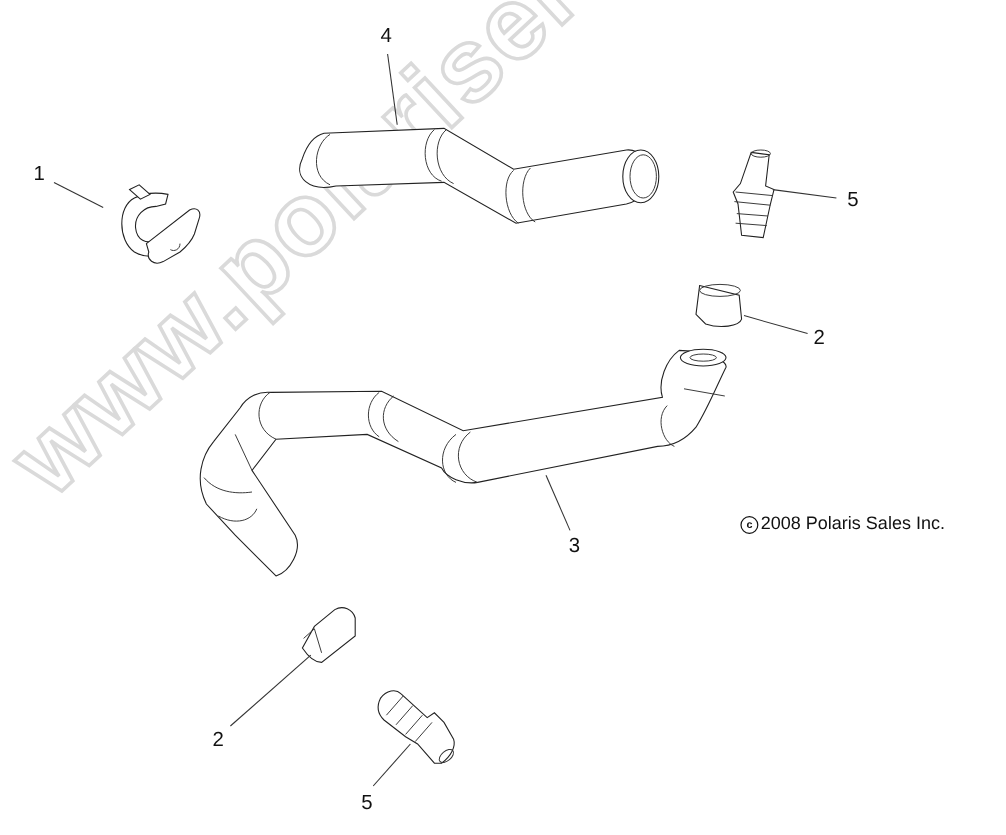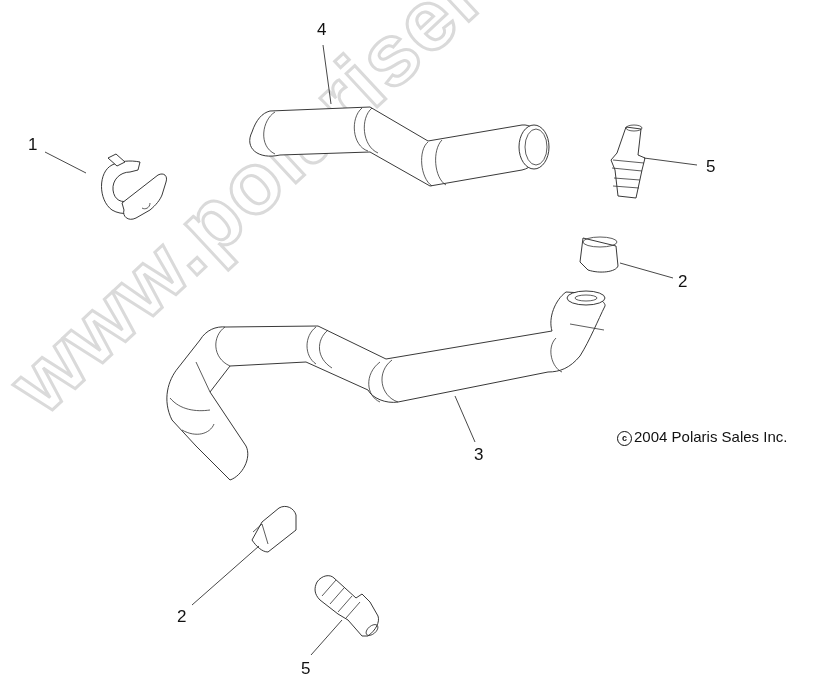--- a/index.html
+++ b/index.html
@@ -94,13 +94,13 @@
 </svg>
 
 <div class="callout-num" style="left:28px; top:136px;">1</div>
 <div class="callout-num" style="left:317px; top:21px;">4</div>
 <div class="callout-num" style="left:706px; top:158px;">5</div>
 <div class="callout-num" style="left:678px; top:273px;">2</div>
 <div class="callout-num" style="left:474px; top:446px;">3</div>
 <div class="callout-num" style="left:177px; top:608px;">2</div>
 <div class="callout-num" style="left:301px; top:660px;">5</div>
 
-<div class="copyright"><span class="c-sym">c</span><span>2004 Polaris Sales Inc.</span></div>
+<div class="copyright"><span class="c-sym">c</span><span>2008 Polaris Sales Inc.</span></div>
 
 </body></html>

